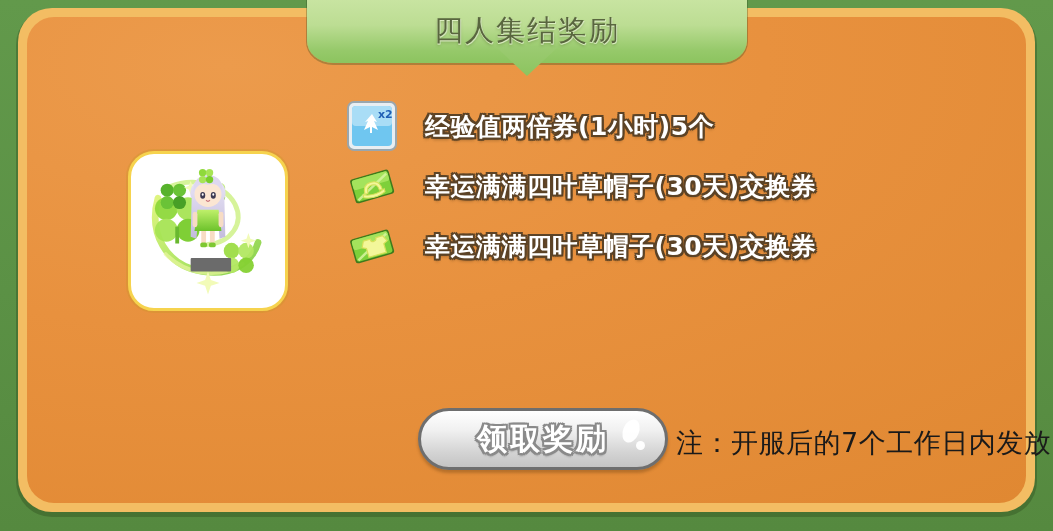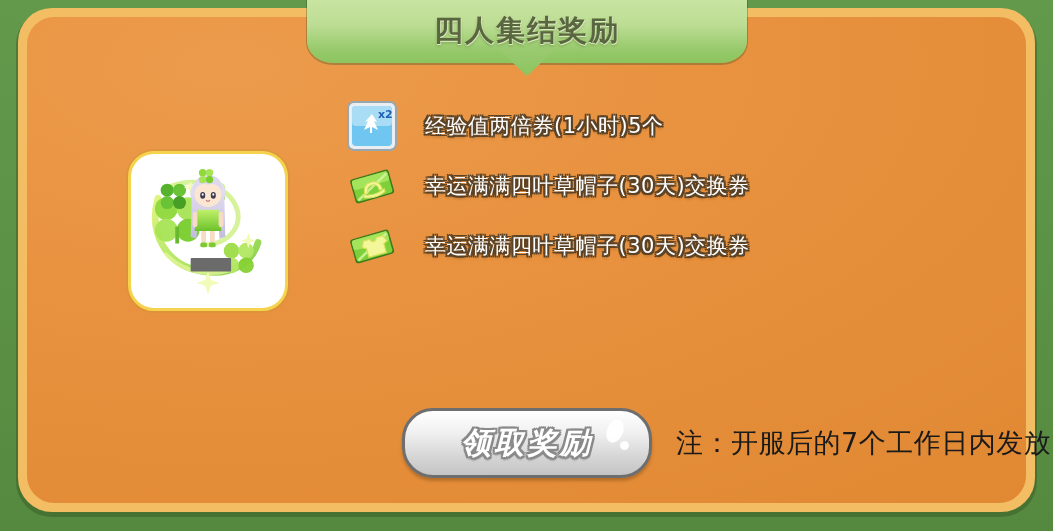--- a/index.html
+++ b/index.html
@@ -73,21 +73,21 @@
     background: linear-gradient(180deg, #9ccb72 0%, #8cc45f 100%);
     clip-path: polygon(0 0, 100% 0, 50% 100%);
   }
   #title-text {
     position: absolute;
     left: 0;
     right: 0;
     top: 11px;
     text-align: center;
     font-size: 29px;
-    font-weight: bold;
+    font-weight: normal;
     letter-spacing: 2px;
     color: #59663f;
     text-shadow:
       0 1px 0 #dcefbf,
       1px 1px 0 rgba(255,255,255,0.45),
       0 2px 3px rgba(60,80,30,0.35);
   }
 
   
   #preview-block {
@@ -137,45 +137,44 @@
     height: 60px;
   }
   .reward-icon {
     width: 54px;
     height: 54px;
     flex: 0 0 54px;
     position: relative;
   }
   .reward-label {
     margin-left: 26px;
-    font-size: 21px;
-    font-weight: normal;
+    font-size: 25px;
+    font-weight: bold;
     letter-spacing: 0.5px;
     color: #ffffff;
     white-space: nowrap;
     text-shadow:
       -2px 0 #5c4326, 2px 0 #5c4326, 0 -2px #5c4326, 0 2px #5c4326,
       -2px -2px #5c4326, 2px -2px #5c4326, -2px 2px #5c4326, 2px 2px #5c4326,
       0 3px 3px rgba(70,45,15,0.40);
   }
 
   
   #claim-button {
     position: absolute;
-    left: 402px;
+    left: 418px;
     top: 408px;
     width: 250px;
-    height: 70px;
+    height: 62px;
     border-radius: 31px;
     background: linear-gradient(180deg, #ffffff 0%, #f0f0f0 35%, #d5d5d5 72%, #c4c4c4 100%);
     border: 3px solid #6e6e6e;
     box-sizing: border-box;
     box-shadow: 0 3px 3px rgba(80, 45, 10, 0.30);
     cursor: pointer;
-    font-style: italic;
   }
   #claim-button-label {
     position: absolute;
     inset: 0;
     display: flex;
     align-items: center;
     justify-content: center;
     font-size: 30px;
     font-weight: bold;
     letter-spacing: 3px;

